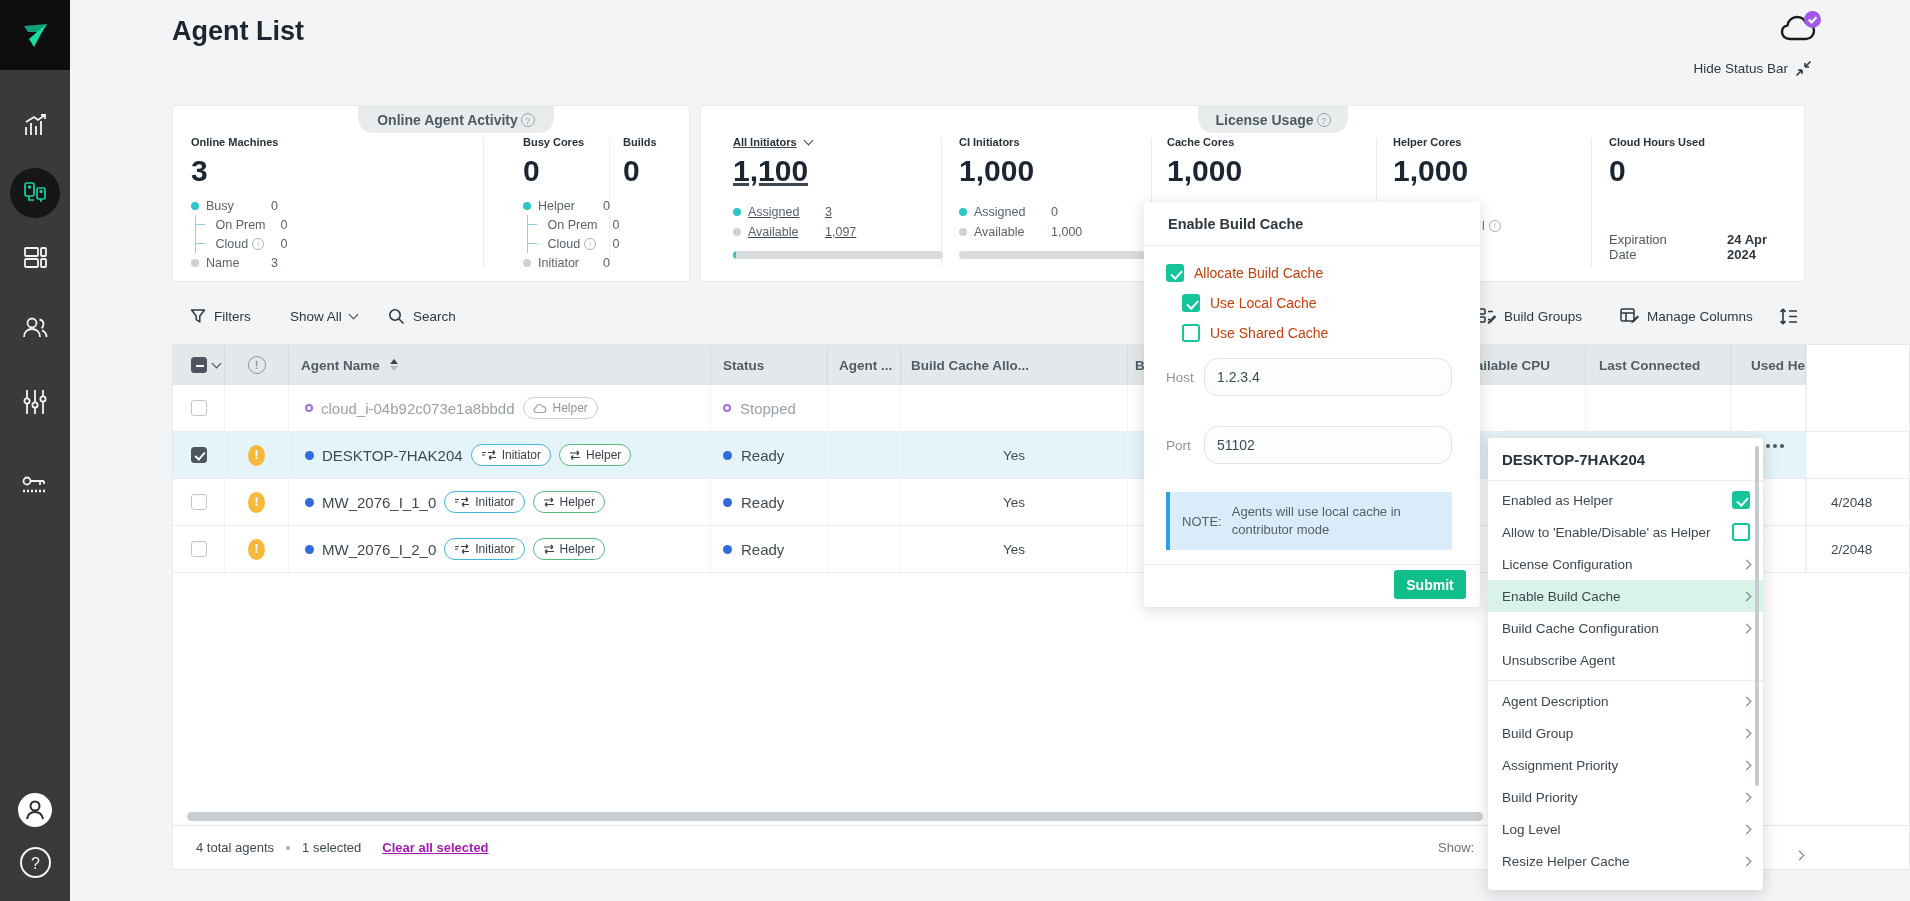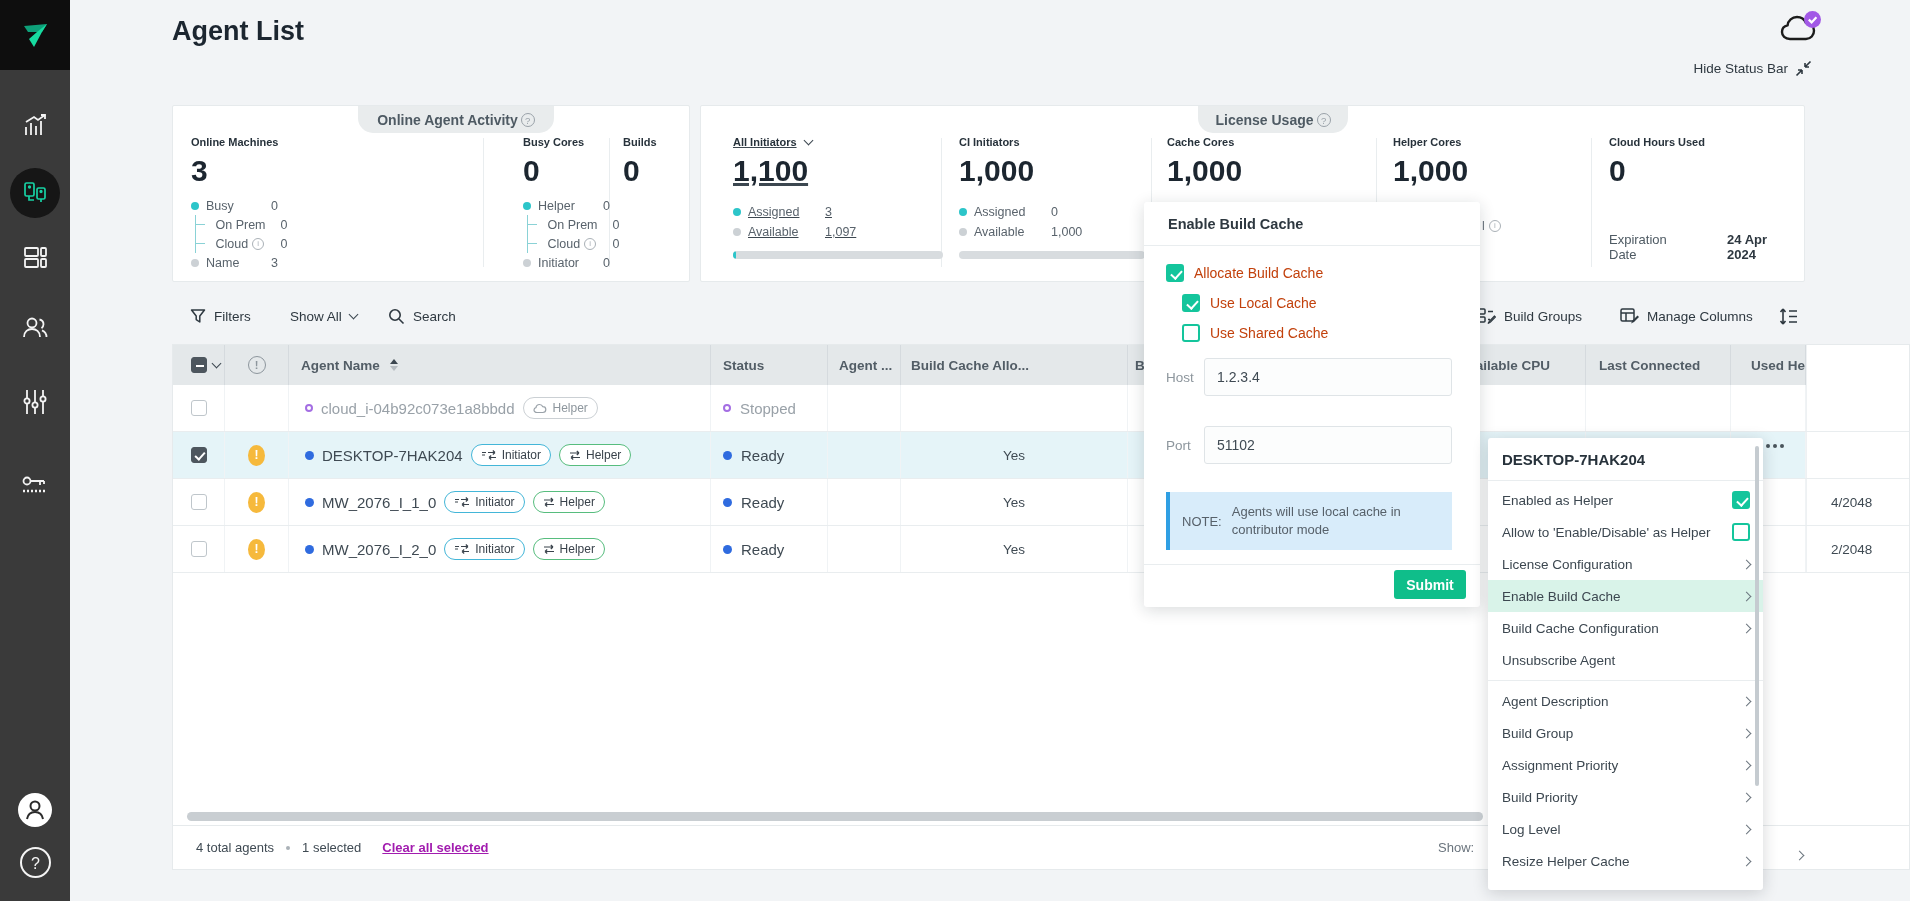--- a/index.html
+++ b/index.html
@@ -114,21 +114,21 @@
   .dlg-title{height:44px;display:flex;align-items:center;padding-left:24px;font-size:14.5px;font-weight:700;
     color:#2e3840;border-bottom:1px solid #e9edef;}
   .tealcb{width:18px;height:18px;border:2px solid #14c59c;border-radius:3px;background:#fff;position:relative;flex:none;cursor:pointer;}
   .tealcb.on{background:#14c59c;border-color:#14c59c;}
   .tealcb.on::after{content:"";position:absolute;left:5px;top:2px;width:5px;height:9px;
     border-right:2px solid #fff;border-bottom:2px solid #fff;transform:rotate(42deg);}
   .cbrow{display:flex;align-items:center;gap:10px;font-size:14px;color:#c2410c;height:30px;margin-left:22px;}
   .cbrow.indent{margin-left:38px;}
   .fieldrow{display:flex;align-items:center;margin:0 28px 0 22px;}
   .fieldrow label{width:38px;font-size:13.5px;color:#8d969d;}
-  .fieldrow input{width:248px;height:38px;border:1px solid #dfe4e7;border-radius:3px;background:#fcfdfd;
+  .fieldrow input{width:248px;height:38px;border:1px solid #dfe4e7;border-radius:14px;background:#fcfdfd;
     padding:0 12px;font-size:14px;color:#3f4a53;font-family:"Liberation Sans",sans-serif;outline:none;}
   .note{margin:0 28px 0 22px;height:58px;background:#d8ecfa;border-left:4px solid #2f9fe3;
     display:flex;align-items:center;font-size:13px;color:#57616a;}
   .note .nlabel{margin:0 10px 0 12px;flex:none;}
   .note .ntext{width:206px;line-height:1.35;}
   .dlg-divider{height:1px;background:#e9edef;margin-top:14px;}
   .submit{position:absolute;right:14px;bottom:8px;width:72px;height:29px;background:#0fbe8a;color:#fff;
     border:none;border-radius:3px;font-size:14px;font-weight:700;font-family:"Liberation Sans",sans-serif;cursor:pointer;}
 
   

